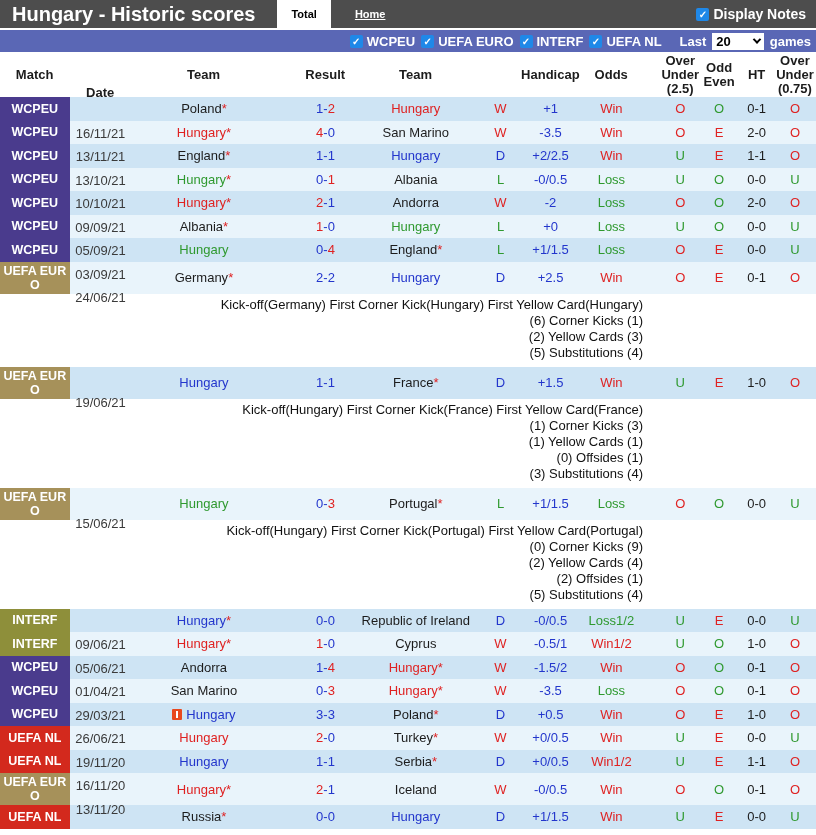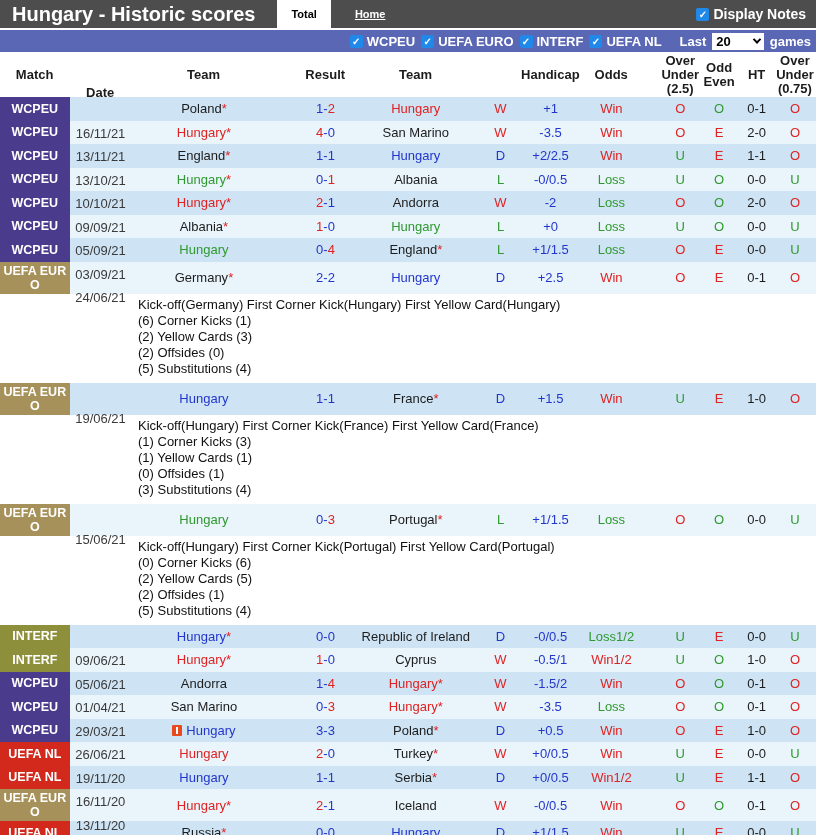--- a/index.html
+++ b/index.html
@@ -54,21 +54,21 @@
   .lg-nl    { background:#d3291d; }
   .c-red   { color:#df2222; }
   .c-blue  { color:#2336cc; }
   .c-green { color:#2f992f; }
   .c-black { color:#1c1c1c; }
   .c-date  { color:#3a3a3a; }
   .star { color:#df2222; }
   .card-icon { display:inline-block; width:10px; height:11px; background:#e8491f; border-radius:1px; margin-right:4px; position:relative; }
   .card-icon::after { content:""; position:absolute; left:4px; top:2px; width:2px; height:7px; background:#fff; }
   .note-block { background:#fff; padding:3px 0 6px 0; }
-  .note-inner { margin-left:138px; width:505px; text-align:left; line-height:16px; color:#111; }
+  .note-inner { margin-left:138px; width:505px; text-align:right; line-height:16px; color:#111; }
 </style>
 </head>
 <body>
 
 <div class="titlebar">
   <div class="app-title">Hungary - Historic scores</div>
   <div class="tab active">
       <span>Total</span>
     </div>
   <div class="tab link">
@@ -329,21 +329,20 @@
       <div class="cell w-ou25 c-red">O</div>
       <div class="cell w-oe c-red">E</div>
       <div class="cell w-ht c-black">0-1</div>
       <div class="cell w-ou075 c-red">O</div>
     </div>
     <div class="note-block">
       <div class="note-inner">
         <div>Kick-off(Germany)  First Corner Kick(Hungary)  First Yellow Card(Hungary)</div>
         <div>(6) Corner Kicks (1)</div>
         <div>(2) Yellow Cards (3)</div>
-        <div>(2) Offsides (0)</div>
         <div>(5) Substitutions (4)</div>
       </div>
     </div>
     <div class="row shade-dark" style="height: 32px;">
       <div class="cell w-league league-cell lg-euro">UEFA EURO</div>
       <div class="cell w-date c-date">19/06/21</div>
       <div class="cell w-team1">
         <span class="c-blue">Hungary</span>
       </div>
       <div class="cell w-result">
@@ -391,22 +390,22 @@
       <div class="cell w-handicap c-blue">+1/1.5</div>
       <div class="cell w-odds c-green">Loss</div>
       <div class="cell w-ou25 c-red">O</div>
       <div class="cell w-oe c-green">O</div>
       <div class="cell w-ht c-black">0-0</div>
       <div class="cell w-ou075 c-green">U</div>
     </div>
     <div class="note-block">
       <div class="note-inner">
         <div>Kick-off(Hungary)  First Corner Kick(Portugal)  First Yellow Card(Portugal)</div>
-        <div>(0) Corner Kicks (6)</div>
-        <div>(2) Yellow Cards (5)</div>
+        <div>(0) Corner Kicks (9)</div>
+        <div>(2) Yellow Cards (4)</div>
         <div>(2) Offsides (1)</div>
         <div>(5) Substitutions (4)</div>
       </div>
     </div>
     <div class="row shade-dark" style="height: 23.5px;">
       <div class="cell w-league league-cell lg-interf">INTERF</div>
       <div class="cell w-date c-date">09/06/21</div>
       <div class="cell w-team1">
         <span class="c-blue">Hungary</span>
         <span class="star">*</span>

